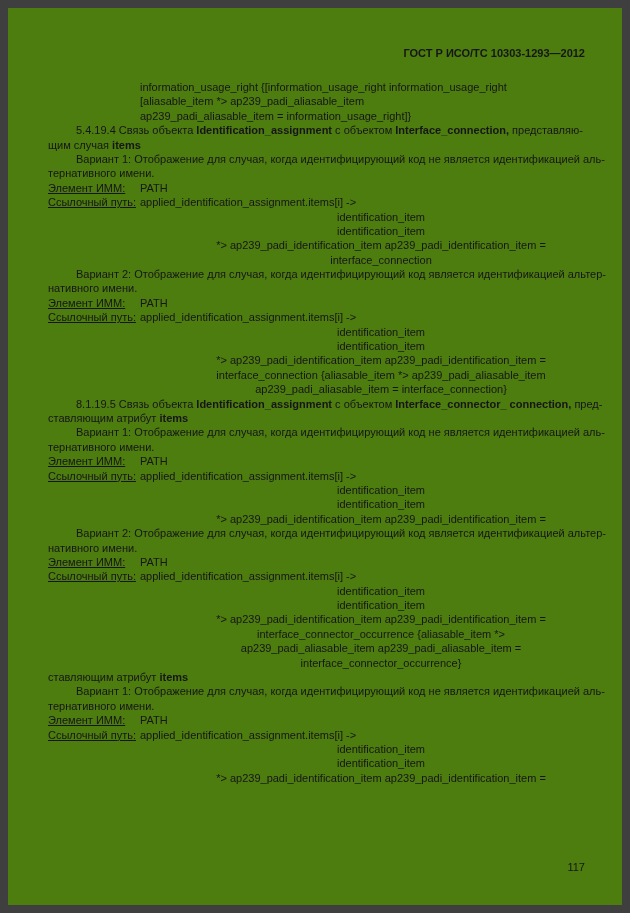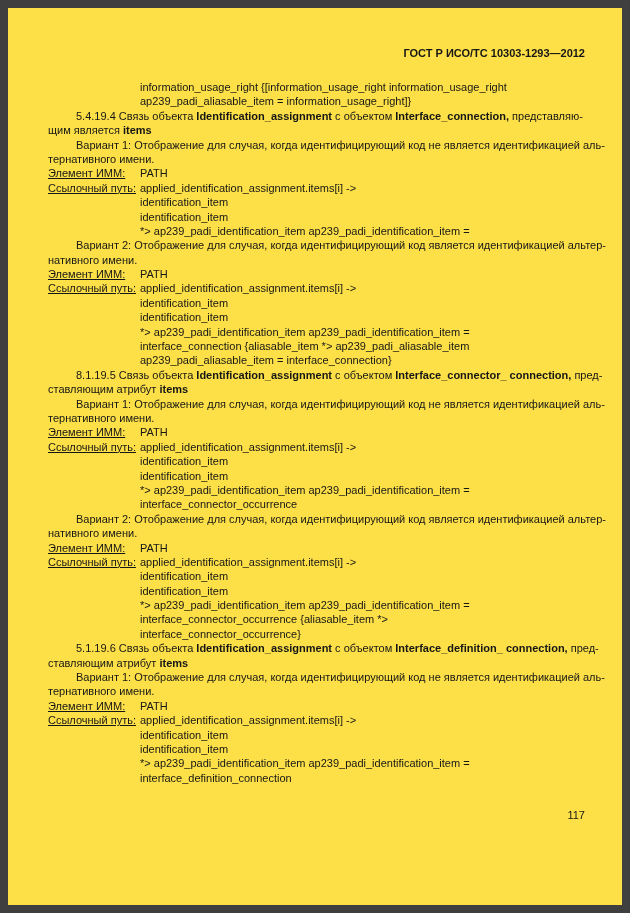--- a/index.html
+++ b/index.html
@@ -6,75 +6,77 @@
   html, body { margin: 0; padding: 0; }
   body {
     width: 630px; height: 913px;
     background: #3f3f3f;
     font-family: "Liberation Sans", "DejaVu Sans", sans-serif;
     position: relative;
   }
   .sheet {
     position: absolute; left: 8px; top: 8px;
     width: 614px; height: 897px;
-    background: #fde047; color: #161616;
+    background: #4d7c0f; color: #161616;
     overflow: hidden;
   }
   .doc-header {
     margin: 38px 37px 0 40px;
     text-align: right;
     font-weight: bold;
     font-size: 11px;
     line-height: 14px;
   }
   .doc-body {
     margin: 20px 0 0 40px;
     font-size: 11px;
     line-height: 14.4px;
   }
   .line { white-space: nowrap; height: 14.4px; }
   .block { margin: 0; }
   .code .line { margin-left: 92px; }
   .heading .first, .para .first { text-indent: 28px; }
   .b { font-weight: bold; text-align: center; }
   .kv-label { display: inline-block; width: 92px; text-decoration: underline; }
-  .kv-cont { margin-left: 92px; }
+  .kv-cont { margin-left: 92px; text-align: center; }
   .page-number {
-    position: absolute; right: 37px; top: 800px;
+    position: absolute; right: 37px; top: 852px;
     font-size: 11px; line-height: 14px;
   }
 </style>
 </head>
 <body>
 
 <div class="sheet">
   <div class="doc-header">
     <span>ГОСТ Р ИСО/ТС 10303-1293—2012</span>
   </div>
   <div class="doc-body">
       <div class="block code">
         <div class="line">information_usage_right {[information_usage_right information_usage_right</div>
+        <div class="line">[aliasable_item *&gt; ap239_padi_aliasable_item</div>
         <div class="line">ap239_padi_aliasable_item = information_usage_right]}</div>
       </div>
       <div class="block heading">
         <div class="line first"><span>5.4.19.4 Связь объекта </span><span class="b">Identification_assignment</span><span> с объектом </span><span class="b">Interface_connection,</span><span> представляю-</span></div>
-        <div class="line"><span>щим является </span><span class="b">items</span></div>
+        <div class="line"><span>щим случая </span><span class="b">items</span></div>
       </div>
       <div class="block para">
         <div class="line first">Вариант 1: Отображение для случая, когда идентифицирующий код не является идентификацией аль-</div>
         <div class="line">тернативного имени.</div>
       </div>
       <div class="block kv">
         <div class="line kv-first"><span class="kv-label">Элемент ИММ:</span><span>PATH</span></div>
       </div>
       <div class="block kv">
         <div class="line kv-first"><span class="kv-label">Ссылочный путь:</span><span>applied_identification_assignment.items[i] -&gt;</span></div>
         <div class="line kv-cont">identification_item</div>
         <div class="line kv-cont">identification_item</div>
         <div class="line kv-cont">*&gt; ap239_padi_identification_item ap239_padi_identification_item =</div>
+        <div class="line kv-cont">interface_connection</div>
       </div>
       <div class="block para">
         <div class="line first">Вариант 2: Отображение для случая, когда идентифицирующий код является идентификацией альтер-</div>
         <div class="line">нативного имени.</div>
       </div>
       <div class="block kv">
         <div class="line kv-first"><span class="kv-label">Элемент ИММ:</span><span>PATH</span></div>
       </div>
       <div class="block kv">
         <div class="line kv-first"><span class="kv-label">Ссылочный путь:</span><span>applied_identification_assignment.items[i] -&gt;</span></div>
@@ -93,50 +95,48 @@
         <div class="line">тернативного имени.</div>
       </div>
       <div class="block kv">
         <div class="line kv-first"><span class="kv-label">Элемент ИММ:</span><span>PATH</span></div>
       </div>
       <div class="block kv">
         <div class="line kv-first"><span class="kv-label">Ссылочный путь:</span><span>applied_identification_assignment.items[i] -&gt;</span></div>
         <div class="line kv-cont">identification_item</div>
         <div class="line kv-cont">identification_item</div>
         <div class="line kv-cont">*&gt; ap239_padi_identification_item ap239_padi_identification_item =</div>
-        <div class="line kv-cont">interface_connector_occurrence</div>
       </div>
       <div class="block para">
         <div class="line first">Вариант 2: Отображение для случая, когда идентифицирующий код является идентификацией альтер-</div>
         <div class="line">нативного имени.</div>
       </div>
       <div class="block kv">
         <div class="line kv-first"><span class="kv-label">Элемент ИММ:</span><span>PATH</span></div>
       </div>
       <div class="block kv">
         <div class="line kv-first"><span class="kv-label">Ссылочный путь:</span><span>applied_identification_assignment.items[i] -&gt;</span></div>
         <div class="line kv-cont">identification_item</div>
         <div class="line kv-cont">identification_item</div>
         <div class="line kv-cont">*&gt; ap239_padi_identification_item ap239_padi_identification_item =</div>
         <div class="line kv-cont">interface_connector_occurrence {aliasable_item *&gt;</div>
+        <div class="line kv-cont">ap239_padi_aliasable_item ap239_padi_aliasable_item =</div>
         <div class="line kv-cont">interface_connector_occurrence}</div>
       </div>
       <div class="block heading">
-        <div class="line first"><span>5.1.19.6 Связь объекта </span><span class="b">Identification_assignment</span><span> с объектом </span><span class="b">Interface_definition_ connection,</span><span> пред-</span></div>
         <div class="line"><span>ставляющим атрибут </span><span class="b">items</span></div>
       </div>
       <div class="block para">
         <div class="line first">Вариант 1: Отображение для случая, когда идентифицирующий код не является идентификацией аль-</div>
         <div class="line">тернативного имени.</div>
       </div>
       <div class="block kv">
         <div class="line kv-first"><span class="kv-label">Элемент ИММ:</span><span>PATH</span></div>
       </div>
       <div class="block kv">
         <div class="line kv-first"><span class="kv-label">Ссылочный путь:</span><span>applied_identification_assignment.items[i] -&gt;</span></div>
         <div class="line kv-cont">identification_item</div>
         <div class="line kv-cont">identification_item</div>
         <div class="line kv-cont">*&gt; ap239_padi_identification_item ap239_padi_identification_item =</div>
-        <div class="line kv-cont">interface_definition_connection</div>
       </div>
     </div>
   <div class="page-number">117</div>
 </div>
 
 </body></html>

